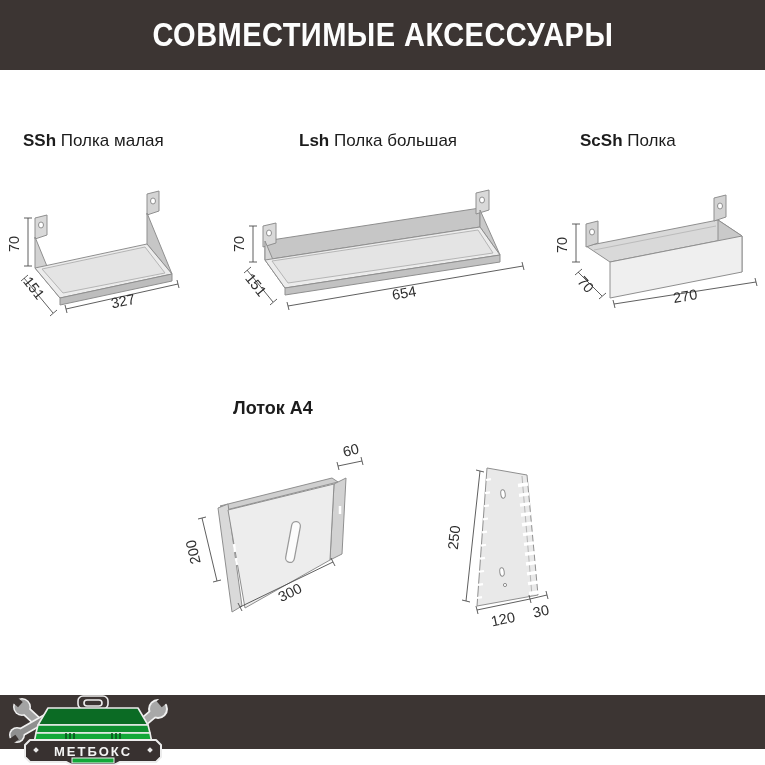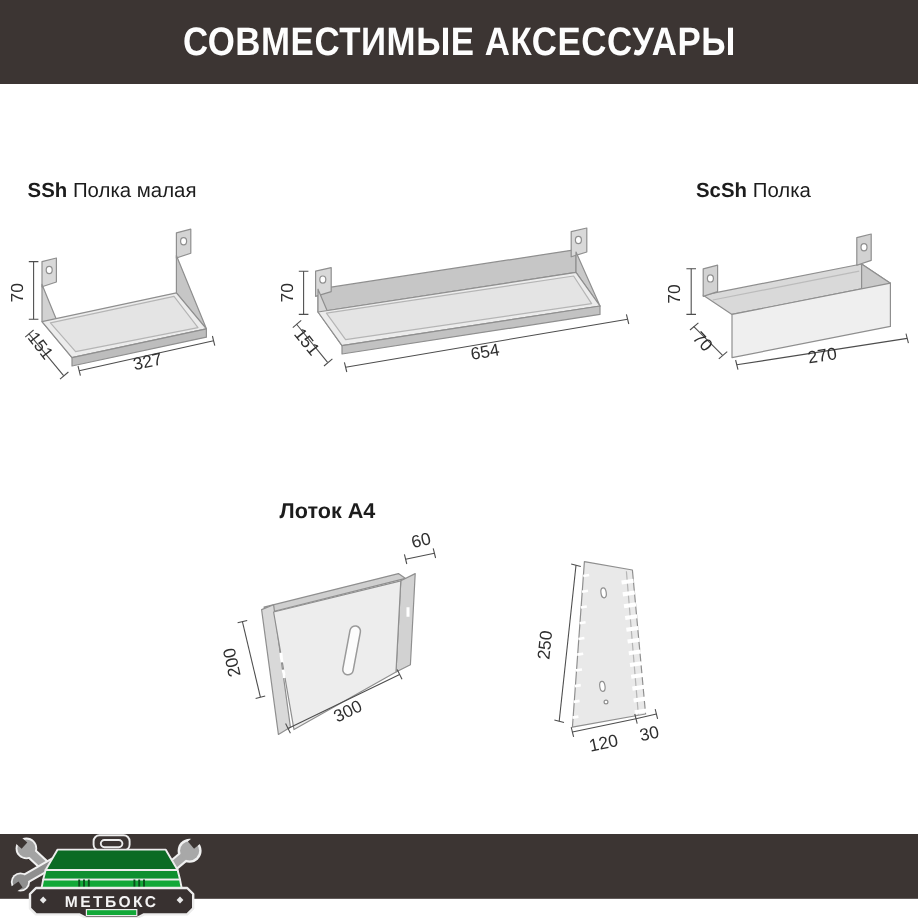--- a/index.html
+++ b/index.html
@@ -3,41 +3,45 @@
 <meta charset="utf-8">
 <style>
   html,body{margin:0;padding:0;background:#fff;}
   .page{position:relative;width:765px;height:765px;background:#ffffff;overflow:hidden;
         font-family:"Liberation Sans",sans-serif;color:#1c1c1c;}
   .bar{position:absolute;left:0;width:765px;background:#3c3533;}
   .header{top:0;height:70px;display:flex;align-items:center;justify-content:center;}
   .header-title{color:#fdfdfd;font-weight:bold;font-size:33px;letter-spacing:.5px;
         transform:scaleX(.88);transform-origin:center;white-space:nowrap;}
   .footer{top:695px;height:54px;}
-  .plabel{position:absolute;font-size:17px;white-space:nowrap;margin-top:18px;}
+  .plabel{position:absolute;font-size:17px;white-space:nowrap;}
   .plabel b{font-weight:bold;}
   .plabel.center{text-align:left;white-space:normal;line-height:23px;}
   .plabel.bold-all{font-weight:bold;font-size:18px;}
   svg text{font-family:"Liberation Sans",sans-serif;font-size:14.5px;fill:#2e2e2e;}
   .dim{stroke:#4d4d4d;stroke-width:.9;fill:none;}
   .edge{stroke:#8f8f8f;stroke-width:1;stroke-linejoin:round;}
   .logo-svg{position:absolute;left:8px;top:0;}
 </style>
 </head>
 <body>
 
 <div class="page">
 
   <div class="bar header">
     <div class="header-title">СОВМЕСТИМЫЕ АКСЕССУАРЫ</div>
   </div>
 
   <div class="plabel" style="left:23px;top:131px;">
     <b>SSh</b>
     <span>Полка малая</span>
+  </div>
+  <div class="plabel" style="left:299px;top:131px;">
+    <b>Lsh</b>
+    <span>Полка большая</span>
   </div>
   <div class="plabel center" style="left:580px;top:129px;width:170px;">
     <b>ScSh</b>
     <span>Полка</span><br>
   </div>
 
   <svg style="position:absolute;left:8px;top:188px;" width="195" height="140" viewBox="0 0 195 140">
 
     <g class="edge">
       <polygon points="27,30 39,27 39,47 27,51" fill="#d9d9d9"></polygon>

